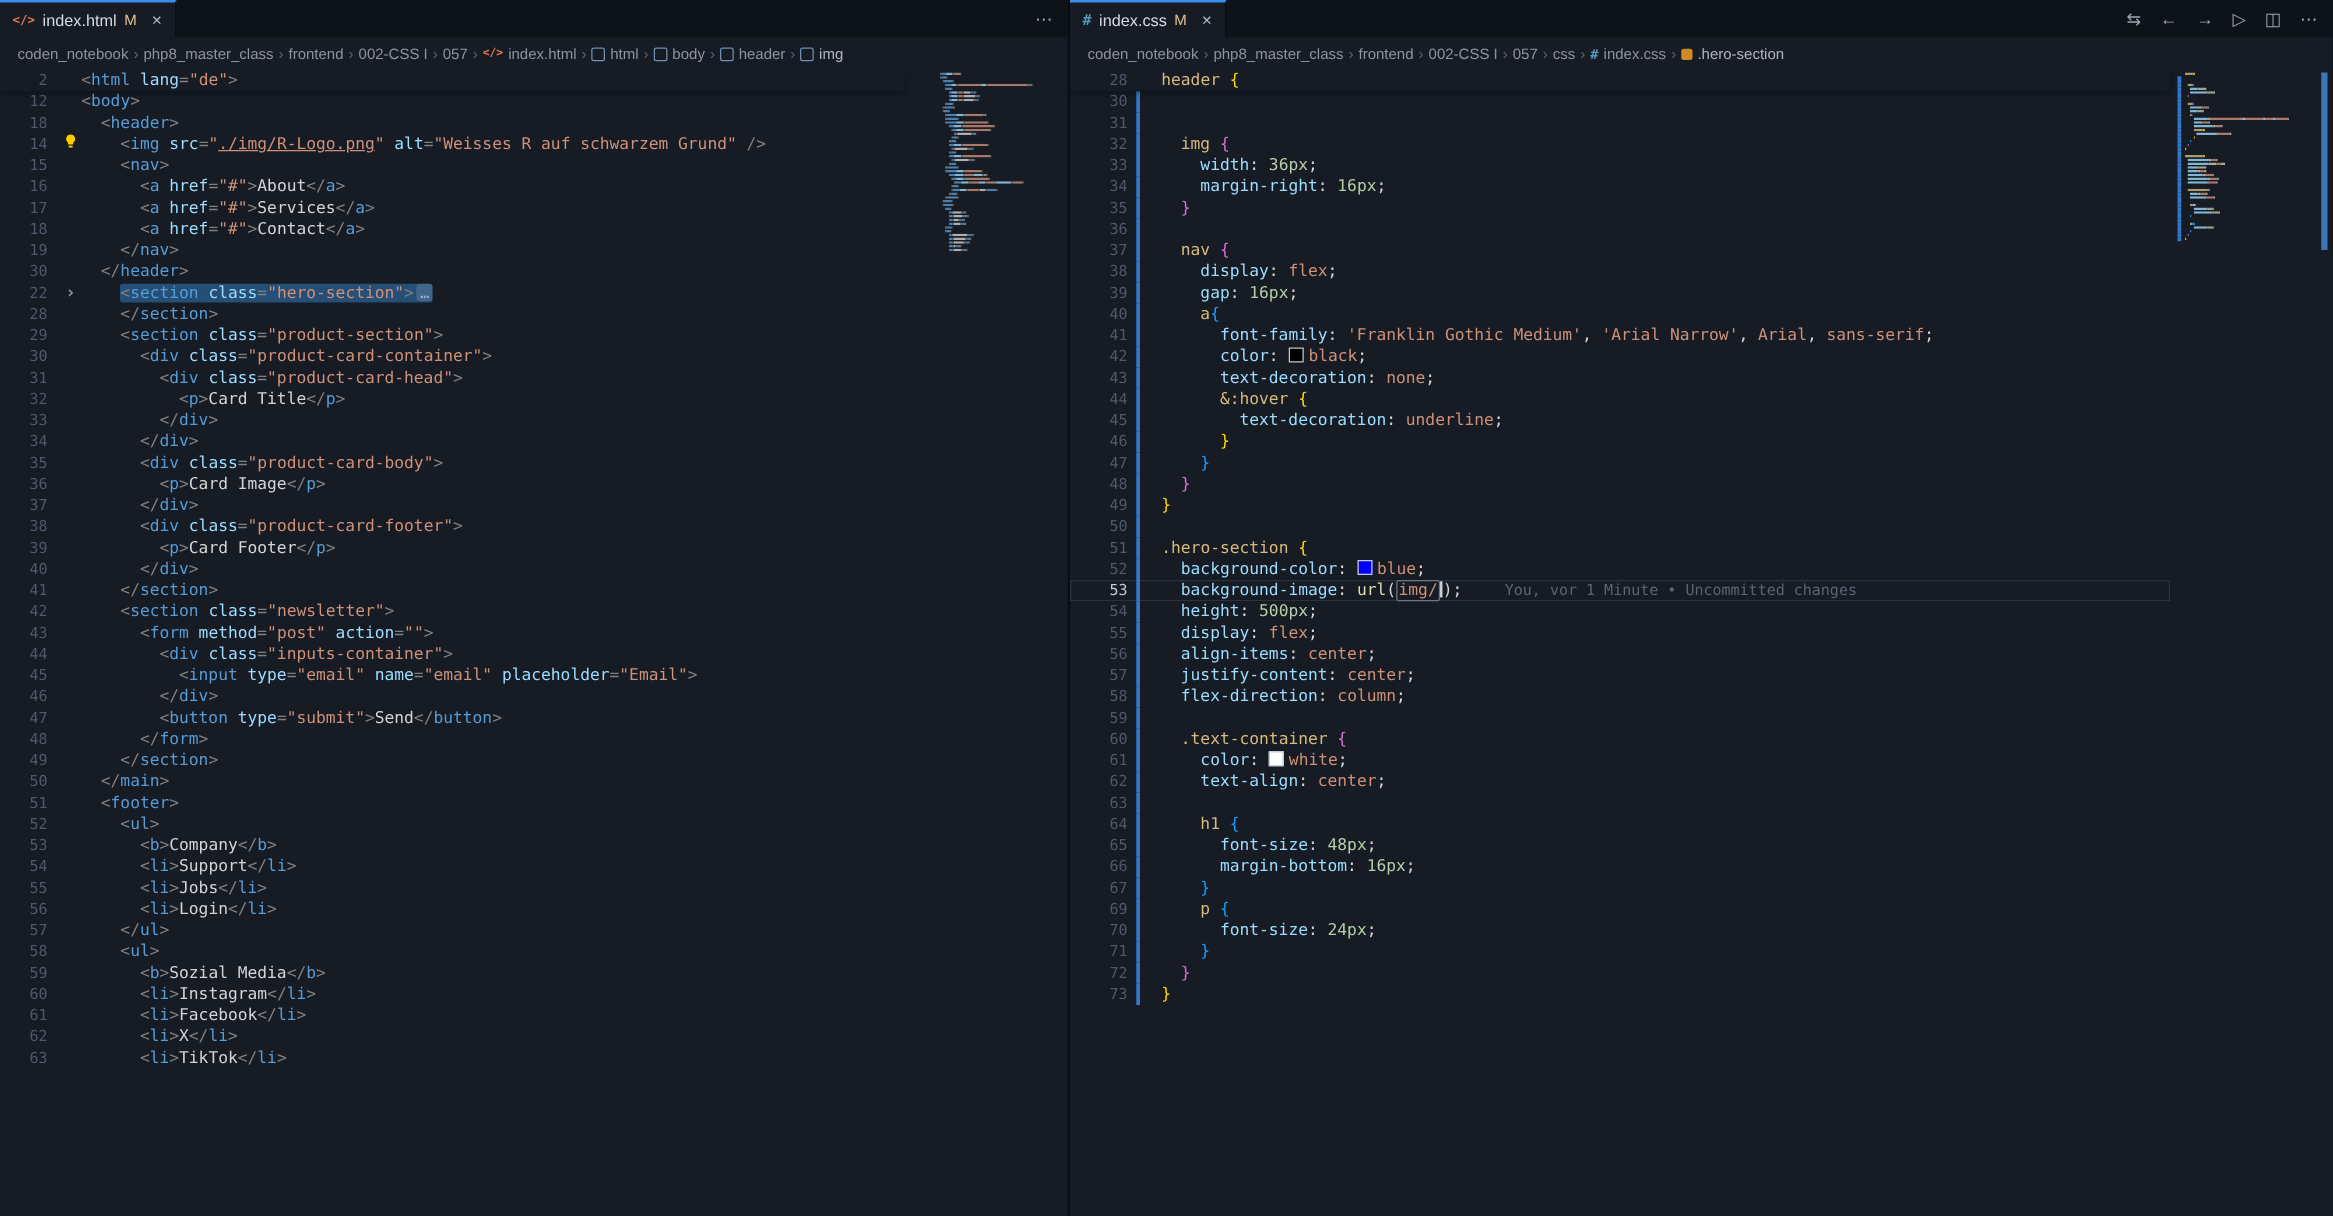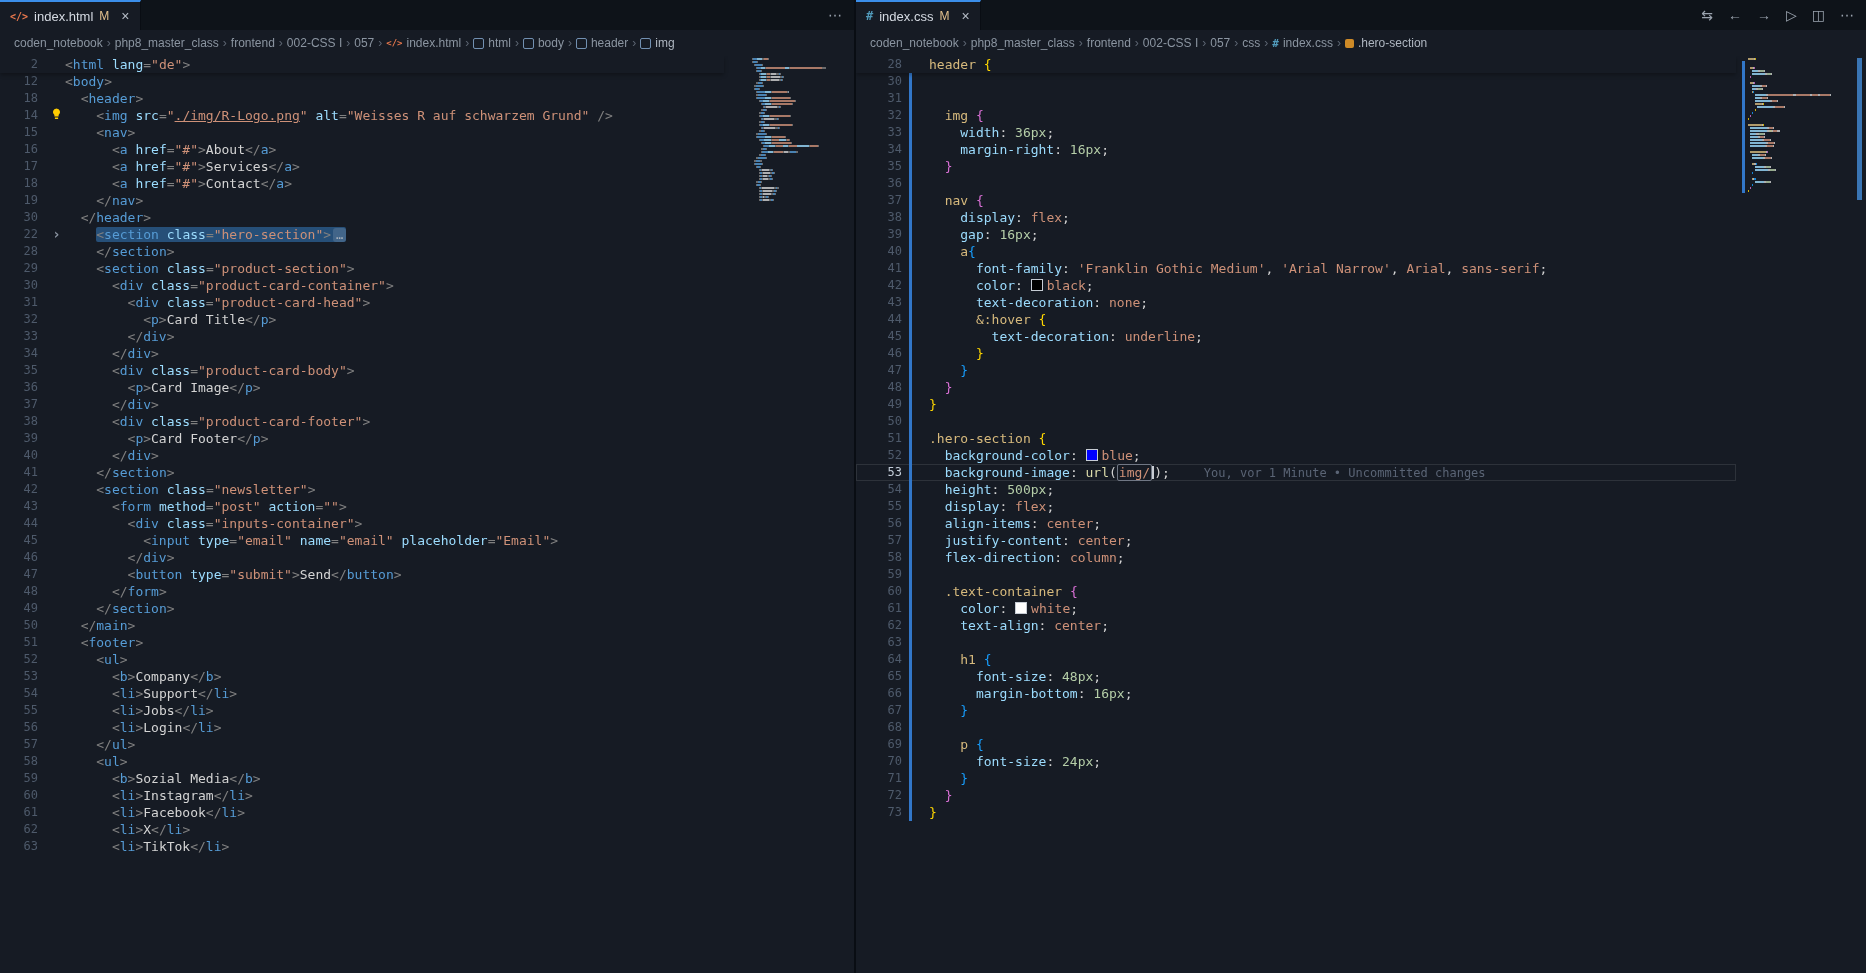--- a/index.html
+++ b/index.html
@@ -732,21 +732,20 @@
           <div class="line"><span class="ln-num">58</span><span class="ln-mod on"></span><span class="ln-act"></span><span class="ln-code"><span class="ind"></span><span class="tk" style="color: rgb(156, 220, 254);">flex-direction</span><span class="tk" style="color: rgb(212, 212, 212);">:</span><span class="tk" style="color: rgb(212, 212, 212);"> </span><span class="tk" style="color: rgb(206, 145, 120);">column</span><span class="tk" style="color: rgb(212, 212, 212);">;</span></span></div>
           <div class="line"><span class="ln-num">59</span><span class="ln-mod on"></span><span class="ln-act"></span><span class="ln-code"></span></div>
           <div class="line"><span class="ln-num">60</span><span class="ln-mod on"></span><span class="ln-act"></span><span class="ln-code"><span class="ind"></span><span class="tk" style="color: rgb(215, 186, 125);">.text-container</span><span class="tk" style="color: rgb(212, 212, 212);"> </span><span class="tk" style="color: rgb(218, 112, 214);">{</span></span></div>
           <div class="line"><span class="ln-num">61</span><span class="ln-mod on"></span><span class="ln-act"></span><span class="ln-code"><span class="ind"></span><span class="ind"></span><span class="tk" style="color: rgb(156, 220, 254);">color</span><span class="tk" style="color: rgb(212, 212, 212);">:</span><span class="tk" style="color: rgb(212, 212, 212);"> </span><span class="swatch" style="background: rgb(255, 255, 255);"></span><span class="tk" style="color: rgb(206, 145, 120);">white</span><span class="tk" style="color: rgb(212, 212, 212);">;</span></span></div>
           <div class="line"><span class="ln-num">62</span><span class="ln-mod on"></span><span class="ln-act"></span><span class="ln-code"><span class="ind"></span><span class="ind"></span><span class="tk" style="color: rgb(156, 220, 254);">text-align</span><span class="tk" style="color: rgb(212, 212, 212);">:</span><span class="tk" style="color: rgb(212, 212, 212);"> </span><span class="tk" style="color: rgb(206, 145, 120);">center</span><span class="tk" style="color: rgb(212, 212, 212);">;</span></span></div>
           <div class="line"><span class="ln-num">63</span><span class="ln-mod on"></span><span class="ln-act"></span><span class="ln-code"></span></div>
           <div class="line"><span class="ln-num">64</span><span class="ln-mod on"></span><span class="ln-act"></span><span class="ln-code"><span class="ind"></span><span class="ind"></span><span class="tk" style="color: rgb(215, 186, 125);">h1</span><span class="tk" style="color: rgb(212, 212, 212);"> </span><span class="tk" style="color: rgb(23, 159, 255);">{</span></span></div>
           <div class="line"><span class="ln-num">65</span><span class="ln-mod on"></span><span class="ln-act"></span><span class="ln-code"><span class="ind"></span><span class="ind"></span><span class="ind"></span><span class="tk" style="color: rgb(156, 220, 254);">font-size</span><span class="tk" style="color: rgb(212, 212, 212);">:</span><span class="tk" style="color: rgb(212, 212, 212);"> </span><span class="tk" style="color: rgb(181, 206, 168);">48px</span><span class="tk" style="color: rgb(212, 212, 212);">;</span></span></div>
           <div class="line"><span class="ln-num">66</span><span class="ln-mod on"></span><span class="ln-act"></span><span class="ln-code"><span class="ind"></span><span class="ind"></span><span class="ind"></span><span class="tk" style="color: rgb(156, 220, 254);">margin-bottom</span><span class="tk" style="color: rgb(212, 212, 212);">:</span><span class="tk" style="color: rgb(212, 212, 212);"> </span><span class="tk" style="color: rgb(181, 206, 168);">16px</span><span class="tk" style="color: rgb(212, 212, 212);">;</span></span></div>
           <div class="line"><span class="ln-num">67</span><span class="ln-mod on"></span><span class="ln-act"></span><span class="ln-code"><span class="ind"></span><span class="ind"></span><span class="tk" style="color: rgb(23, 159, 255);">}</span></span></div>
-          <div class="line"><span class="ln-num">68</span><span class="ln-mod on"></span><span class="ln-act"></span><span class="ln-code"></span></div>
           <div class="line"><span class="ln-num">69</span><span class="ln-mod on"></span><span class="ln-act"></span><span class="ln-code"><span class="ind"></span><span class="ind"></span><span class="tk" style="color: rgb(215, 186, 125);">p</span><span class="tk" style="color: rgb(212, 212, 212);"> </span><span class="tk" style="color: rgb(23, 159, 255);">{</span></span></div>
           <div class="line"><span class="ln-num">70</span><span class="ln-mod on"></span><span class="ln-act"></span><span class="ln-code"><span class="ind"></span><span class="ind"></span><span class="ind"></span><span class="tk" style="color: rgb(156, 220, 254);">font-size</span><span class="tk" style="color: rgb(212, 212, 212);">:</span><span class="tk" style="color: rgb(212, 212, 212);"> </span><span class="tk" style="color: rgb(181, 206, 168);">24px</span><span class="tk" style="color: rgb(212, 212, 212);">;</span></span></div>
           <div class="line"><span class="ln-num">71</span><span class="ln-mod on"></span><span class="ln-act"></span><span class="ln-code"><span class="ind"></span><span class="ind"></span><span class="tk" style="color: rgb(23, 159, 255);">}</span></span></div>
           <div class="line"><span class="ln-num">72</span><span class="ln-mod on"></span><span class="ln-act"></span><span class="ln-code"><span class="ind"></span><span class="tk" style="color: rgb(218, 112, 214);">}</span></span></div>
           <div class="line"><span class="ln-num">73</span><span class="ln-mod on"></span><span class="ln-act"></span><span class="ln-code"><span class="tk" style="color: rgb(255, 215, 0);">}</span></span></div>
         </div>
       <div class="minimap" id="mm-right">
           <div class="mm-row">
             <span class="mm-bar" style="margin-left: 6px;">
               <span class="mm-seg" style="width: 6.3px; background: rgb(215, 186, 125);"></span>

